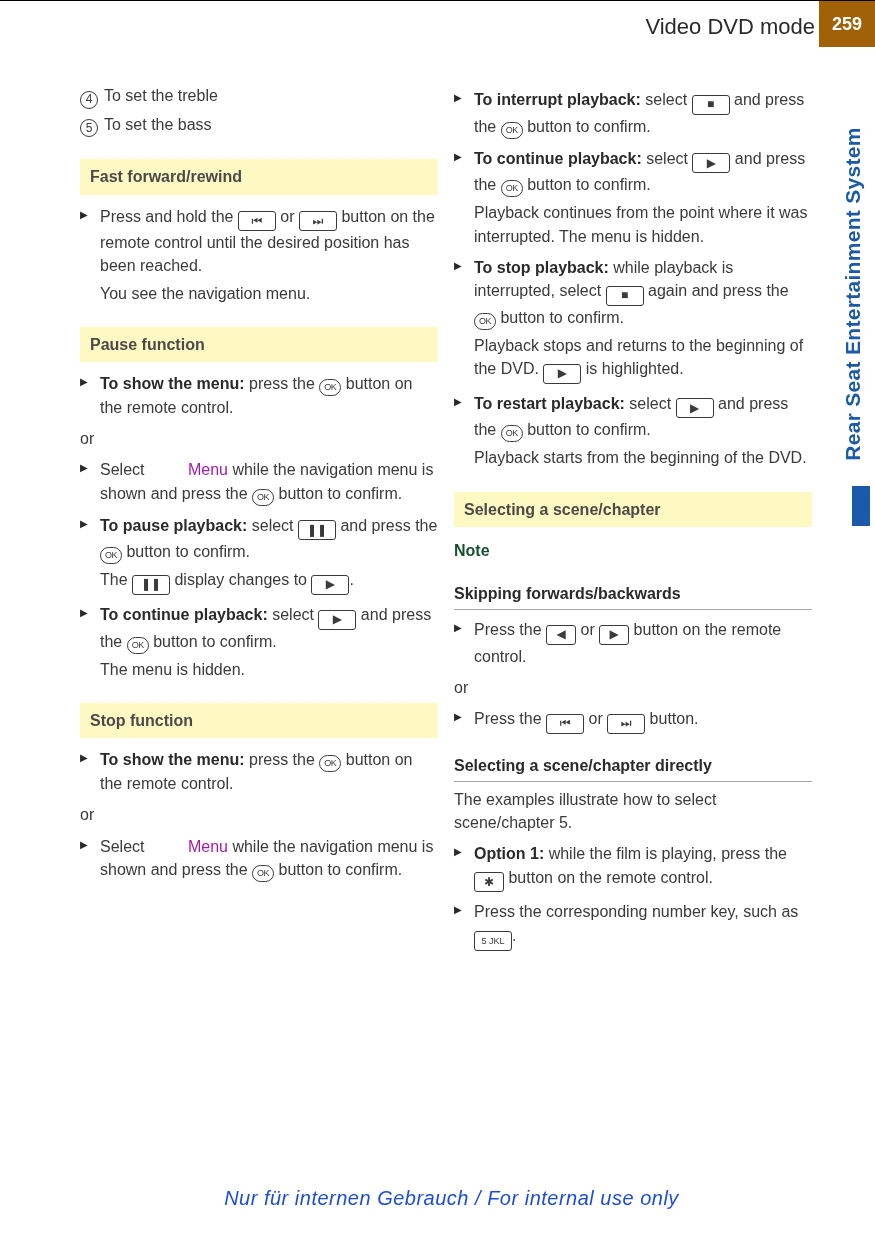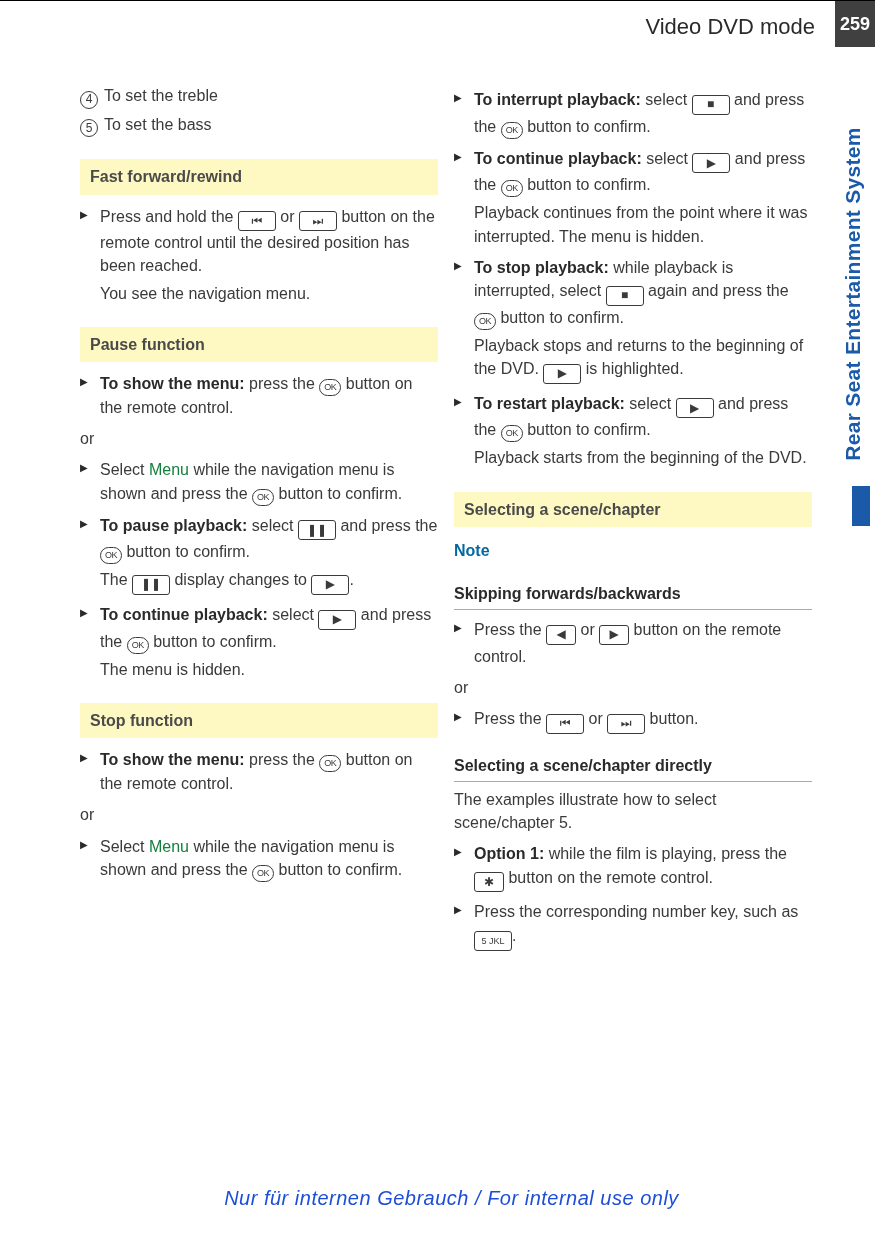--- a/index.html
+++ b/index.html
@@ -22,23 +22,23 @@
     right: 60px;
     top: 10px;
     font-size: 22px;
     font-weight: normal;
     color: #2a2a2a;
   }
   .page-num-box {
     position: absolute;
     right: 0;
     top: 0;
-    width: 40px;
+    width: 56px;
     height: 46px;
-    background: #404040;
+    background: #a16207;
     color: #fff;
     font-size: 18px;
     font-weight: bold;
     display: flex;
     align-items: center;
     justify-content: center;
   }
   .side-tab {
     position: absolute;
     right: 5px;
@@ -92,21 +92,21 @@
   .ortxt { margin: 4px 0; color:#3a3a3a; }
   b { color: #2a2a2a; font-weight: bold; }
   .subhead {
     font-weight: bold;
     color: #2a2a2a;
     margin: 20px 0 6px 0;
     border-bottom: 1px solid #aaa;
     padding-bottom: 4px;
     font-size: 16px;
   }
-  .note-head { font-weight: bold; color:#0369a1; margin: 12px 0 4px 0; }
+  .note-head { font-weight: bold; color:#14532d; margin: 12px 0 4px 0; }
   .circ-num {
     display: inline-flex;
     width: 18px; height: 18px;
     border: 1.4px solid #3a3a3a;
     border-radius: 50%;
     align-items: center; justify-content: center;
     font-size: 12px;
     margin-right: 6px;
     vertical-align: -2px;
   }
@@ -126,21 +126,21 @@
     display: inline-flex;
     min-width: 38px; height: 20px;
     border: 1.4px solid #3a3a3a;
     border-radius: 3px;
     align-items: center; justify-content: center;
     font-size: 12px;
     vertical-align: -3px;
     padding: 0 4px;
   }
   .keybox.narrow { min-width: 30px; }
-  .menu-txt { color: #15803d; }
+  .menu-txt { color: #a21caf; margin-left: 39px; }
   .tri { font-size:11px; color:#888; }
   .footer {
     position: absolute;
     bottom: 28px;
     left: 0; right: 12px;
     text-align: center;
     color: #1d4ed8;
     font-size: 20px;
     font-style: italic;
     letter-spacing: 0.5px;

